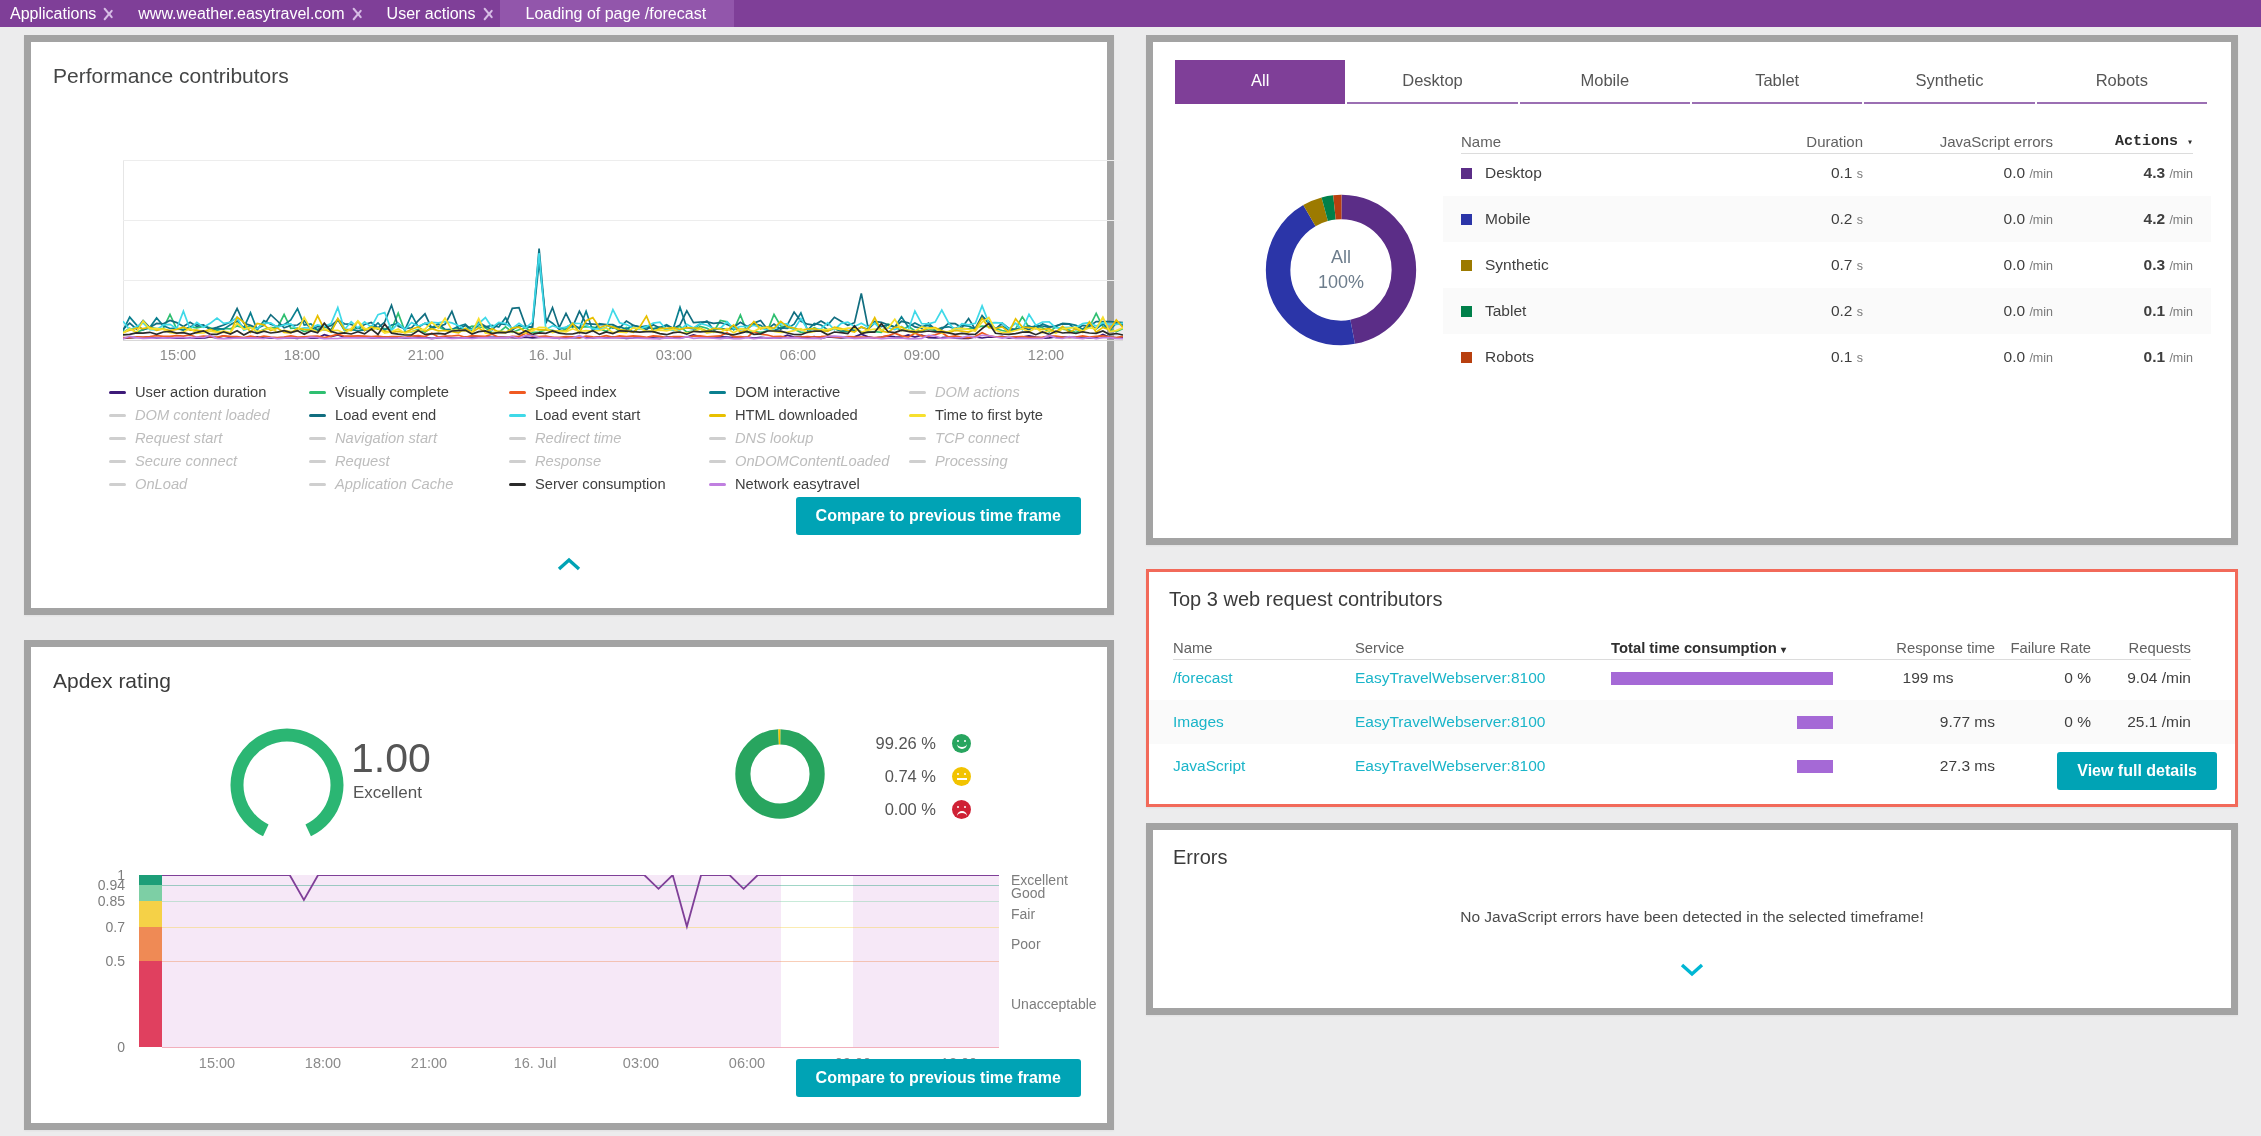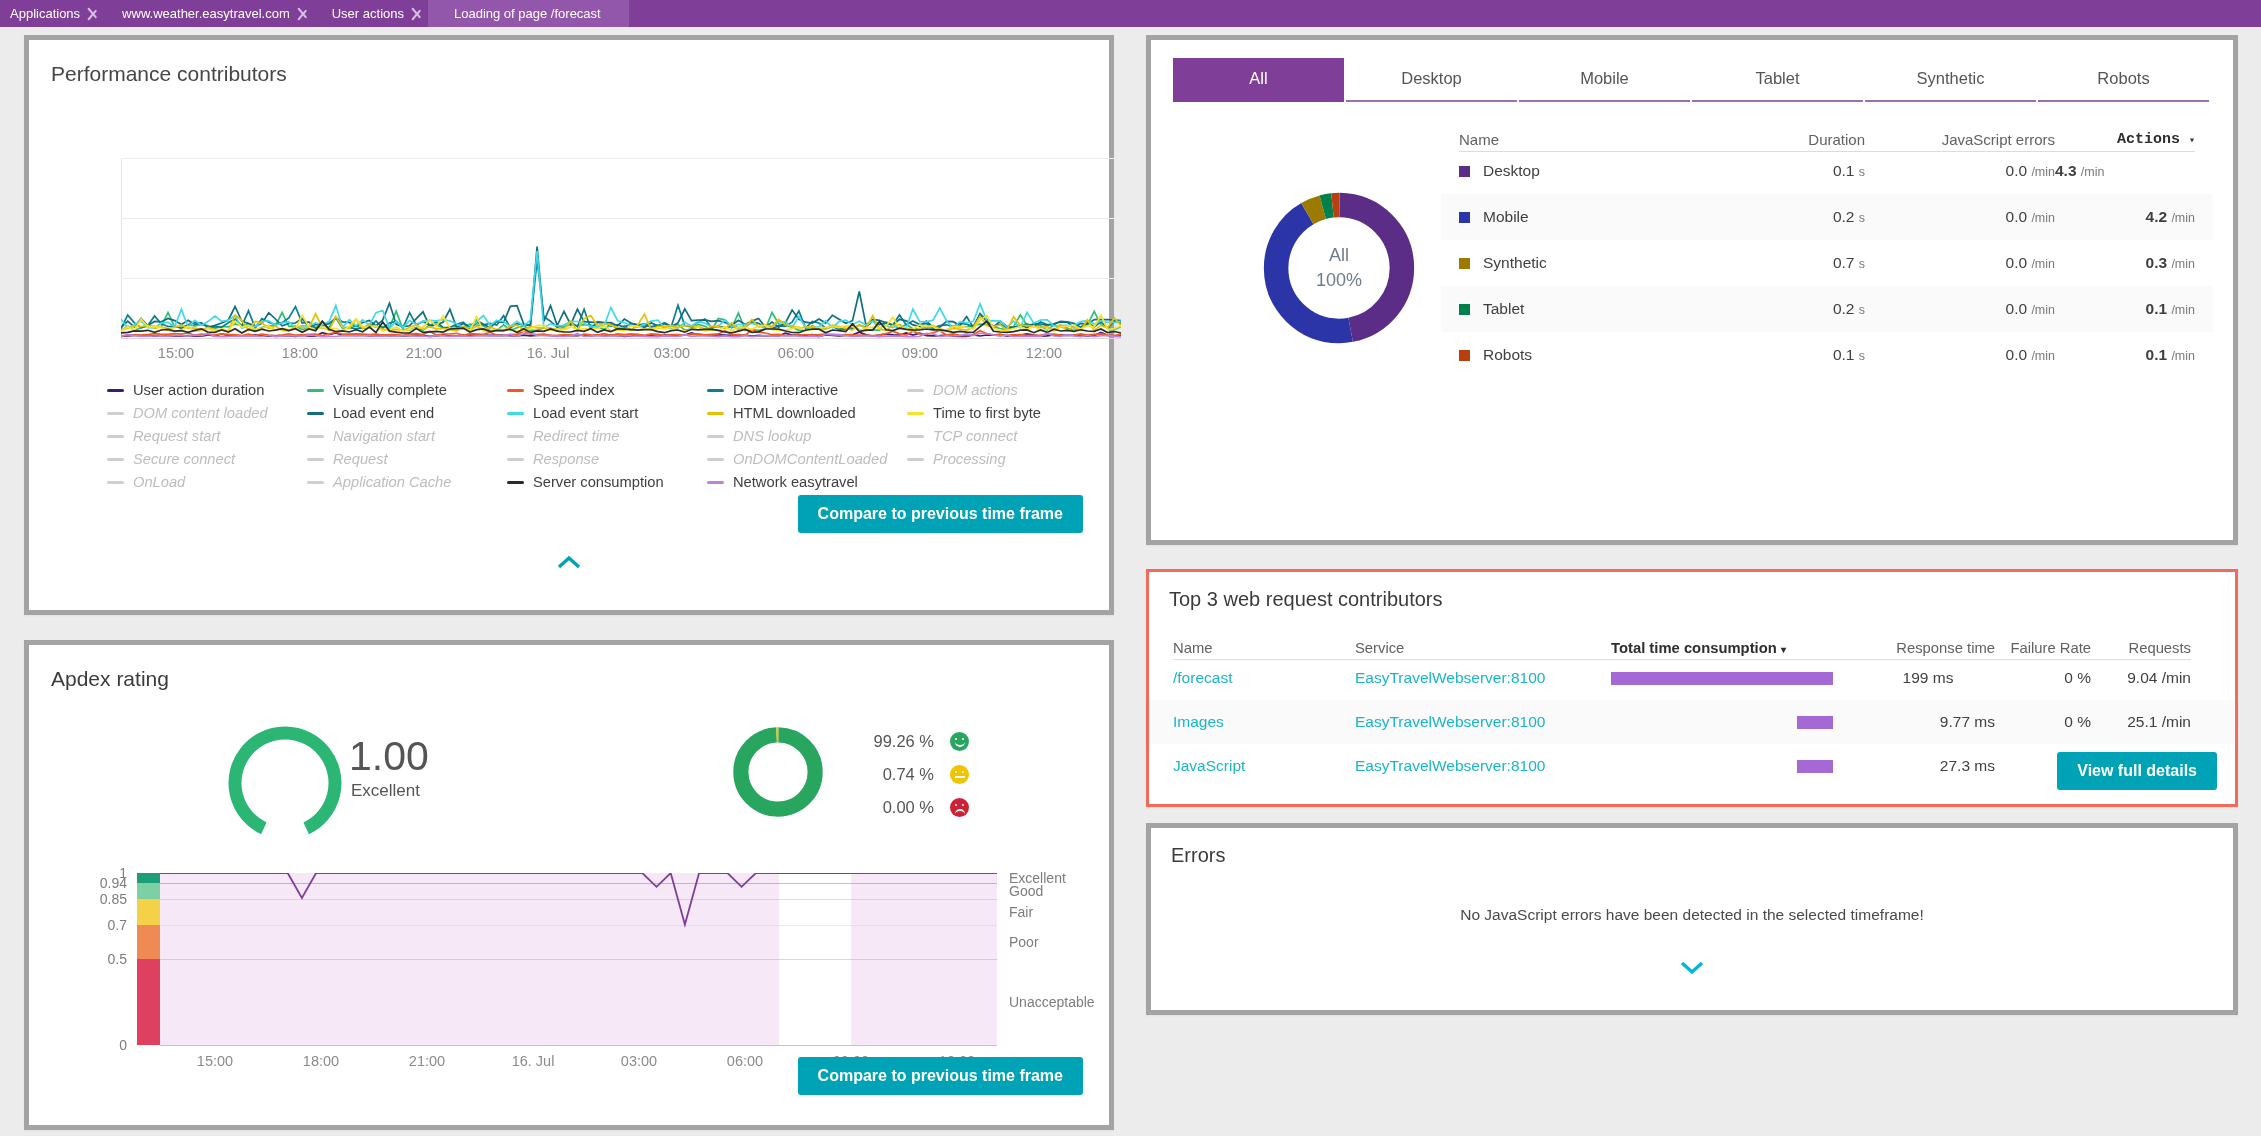--- a/index.html
+++ b/index.html
@@ -9,42 +9,42 @@
     font-family: "Liberation Sans", sans-serif;
     overflow: hidden;
   }
 
   
   .breadcrumb {
     height: 27px; background: #7f3f98; display: flex; align-items: stretch;
     position: relative; z-index: 5;
   }
   .crumb {
-    display: flex; align-items: center; color: #fff; font-size: 13px;
+    display: flex; align-items: center; color: #fff; font-size: 16px;
     padding: 0 6px 0 18px; position: relative; white-space: nowrap;
   }
   .crumb:first-child { padding-left: 10px; }
   .crumb.last { background: #9256ab; padding-left: 26px; padding-right: 28px; }
   .chev {
     width: 18px; height: 27px; position: relative; flex: none;
   }
   .chev::before, .chev::after {
     content: ""; position: absolute; left: 2px; width: 13px; height: 2px;
     background: #d7bde5; border-radius: 1px;
   }
   .chev::before { top: 7px;  transform: rotate(50deg);  transform-origin: left center;}
   .chev::after  { bottom: 6px; transform: rotate(-50deg); transform-origin: left center;}
 
   
   .stage { position: relative; width: 2261px; height: 1109px; background: #ececed; }
   .col-left  { position: absolute; left: 24px;  top: 8px;  width: 1090px; }
   .col-right { position: absolute; left: 1146px; top: 8px; width: 1092px; }
 
   .card {
-    background: #fff; border: 5px solid #a3a3a3;
+    background: #fff; border: 7px solid #a3a3a3;
     box-shadow: 0 1px 2px rgba(0,0,0,.05);
   }
   .card-title {
     font-size: 21px; color: #454646; padding: 22px 0 0 22px; font-weight: 400;
   }
   .card-title.bold { font-weight: 400; color: #3b3b3b; }
 
   
   #perf-card { height: 580px; position: relative; }
   .perf-plot { position: absolute; left: 92px; top: 118px; width: 1000px; height: 180px; }
@@ -445,21 +445,21 @@
           </div>
         </div>
         <div id="device-rows">
             <div class="trow">
               <div style="flex:1;display:flex;align-items:center;">
                 <span class="dot" style="background:#5b2d87"></span>
                 <span>Desktop</span>
               </div>
               <div style="width:150px;text-align:right;">0.1 <span class="unit">s</span></div>
               <div style="width:190px;text-align:right;">0.0 <span class="unit">/min</span></div>
-              <div style="width:140px;font-weight:700;">4.3 <span class="unit" style="font-weight:400;">/min</span></div>
+              <div style="width:140px;text-align:right;font-weight:700;">4.3 <span class="unit" style="font-weight:400;">/min</span></div>
             </div>
             <div class="trow alt">
               <div style="flex:1;display:flex;align-items:center;">
                 <span class="dot" style="background:#2b35a8"></span>
                 <span>Mobile</span>
               </div>
               <div style="width:150px;text-align:right;">0.2 <span class="unit">s</span></div>
               <div style="width:190px;text-align:right;">0.0 <span class="unit">/min</span></div>
               <div style="width:140px;text-align:right;font-weight:700;">4.2 <span class="unit" style="font-weight:400;">/min</span></div>
             </div>

